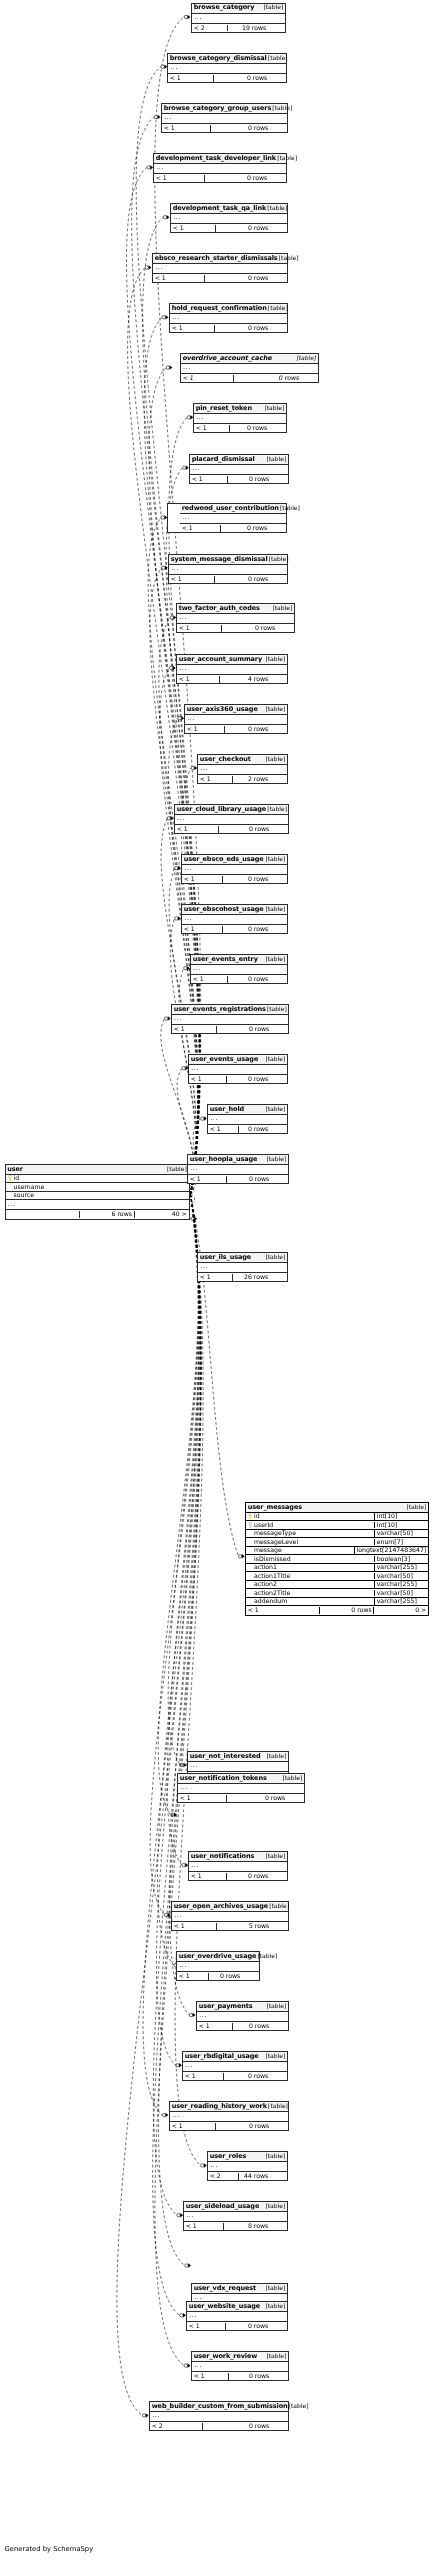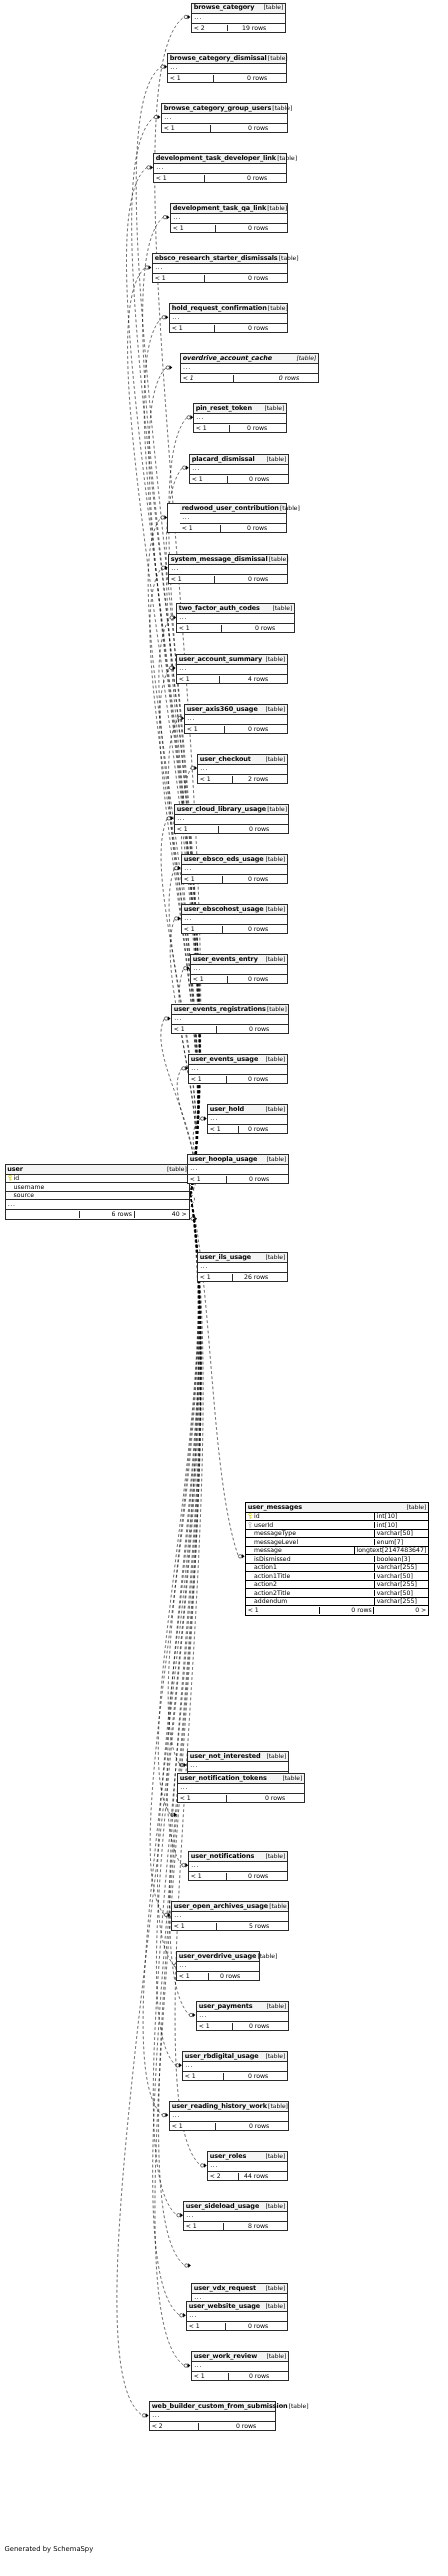--- a/index.html
+++ b/index.html
@@ -910,21 +910,21 @@
         <span class="tname">user_work_review</span>
         <span class="ttype">[table]</span>
       </div>
       <div class="ellipsis-row">...</div>
       <div class="footer-row">
         <span class="fcell f-left" style="flex-basis: 38%;">&lt; 1</span>
         <span class="fcell f-mid">0 rows</span>
         <span class="fcell f-right"></span>
       </div>
     </div>
-    <div class="node" style="left: 149px; top: 2401px; width: 127px;">
+    <div class="node" style="left: 149px; top: 2401px; width: 140px;">
       <div class="node-title">
         <span class="tname">web_builder_custom_from_submission</span>
         <span class="ttype">[table]</span>
       </div>
       <div class="ellipsis-row">...</div>
       <div class="footer-row">
         <span class="fcell f-left" style="flex-basis: 38%;">&lt; 2</span>
         <span class="fcell f-mid">0 rows</span>
         <span class="fcell f-right"></span>
       </div>

